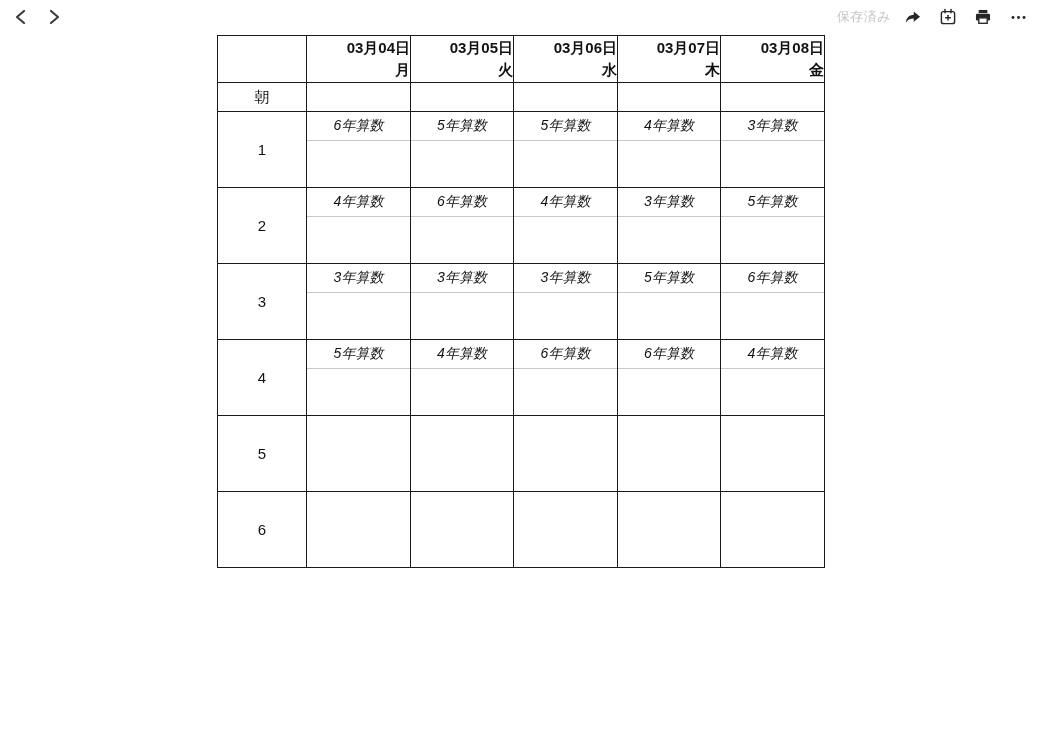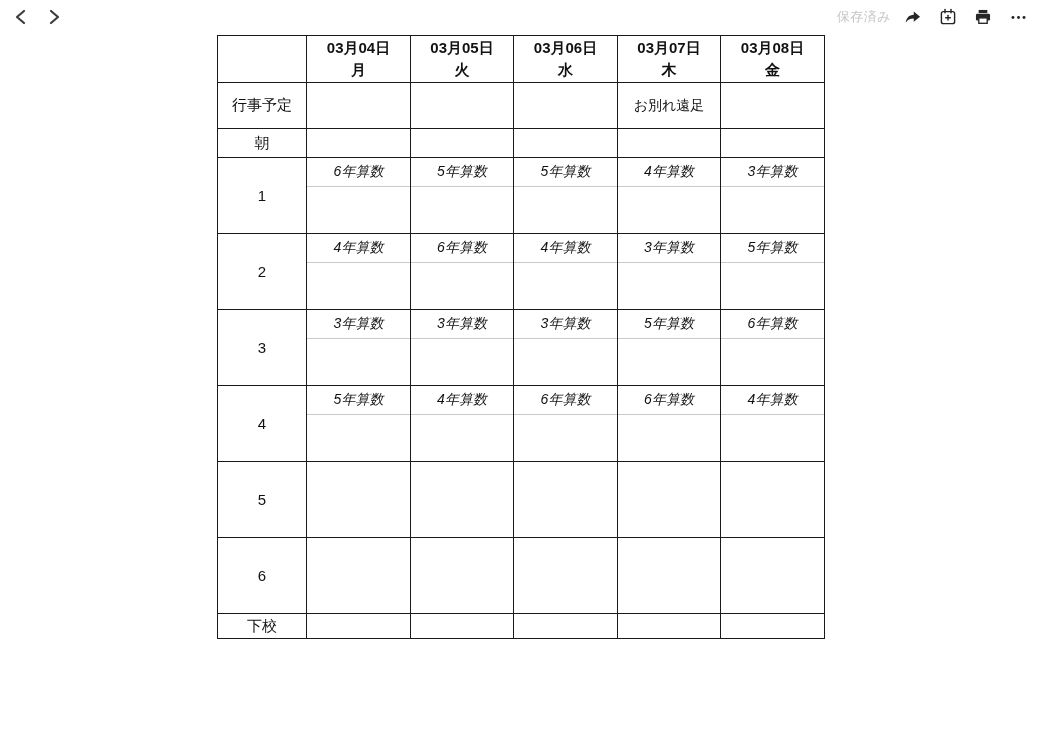--- a/index.html
+++ b/index.html
@@ -51,20 +51,21 @@
     padding: 0;
     text-align: center;
     vertical-align: middle;
     font-weight: 400;
     overflow: hidden;
   }
   .timetable th {
     font-weight: 700;
     font-size: 15px;
     line-height: 22px;
+    text-align: right;
   }
   tr.r-header     { height: 47px; }
   tr.r-event      { height: 46px; }
   tr.r-morning    { height: 29px; }
   tr.r-period     { height: 76px; }
   tr.r-belongings { height: 104px; }
   tr.r-dismissal  { height: 25px; }
 
   td.label-cell { font-size: 15px; }
   td.data-cell  { font-size: 14px; }
@@ -170,28 +171,20 @@
           <div>03月07日</div>
           <div>木</div>
         </th>
         <th>
           <div>03月08日</div>
           <div>金</div>
         </th>
       </tr>
   </thead>
   <tbody>
-      <tr class="r-event">
-        <td class="label-cell">行事予定</td>
-        <td class="data-cell"></td>
-        <td class="data-cell"></td>
-        <td class="data-cell"></td>
-        <td class="data-cell">お別れ遠足</td>
-        <td class="data-cell"></td>
-      </tr>
       <tr class="r-morning">
         <td class="label-cell">朝</td>
         <td class="data-cell"></td>
         <td class="data-cell"></td>
         <td class="data-cell"></td>
         <td class="data-cell"></td>
         <td class="data-cell"></td>
       </tr>
       <tr class="r-period">
         <td class="label-cell">1</td>
@@ -274,22 +267,14 @@
         <td class="data-cell"></td>
       </tr>
       <tr class="r-period">
         <td class="label-cell">6</td>
         <td class="data-cell"></td>
         <td class="data-cell"></td>
         <td class="data-cell"></td>
         <td class="data-cell"></td>
         <td class="data-cell"></td>
       </tr>
-      <tr class="r-dismissal">
-        <td class="label-cell">下校</td>
-        <td class="data-cell"></td>
-        <td class="data-cell"></td>
-        <td class="data-cell"></td>
-        <td class="data-cell"></td>
-        <td class="data-cell"></td>
-      </tr>
     </tbody>
 </table>
 
 </body></html>

